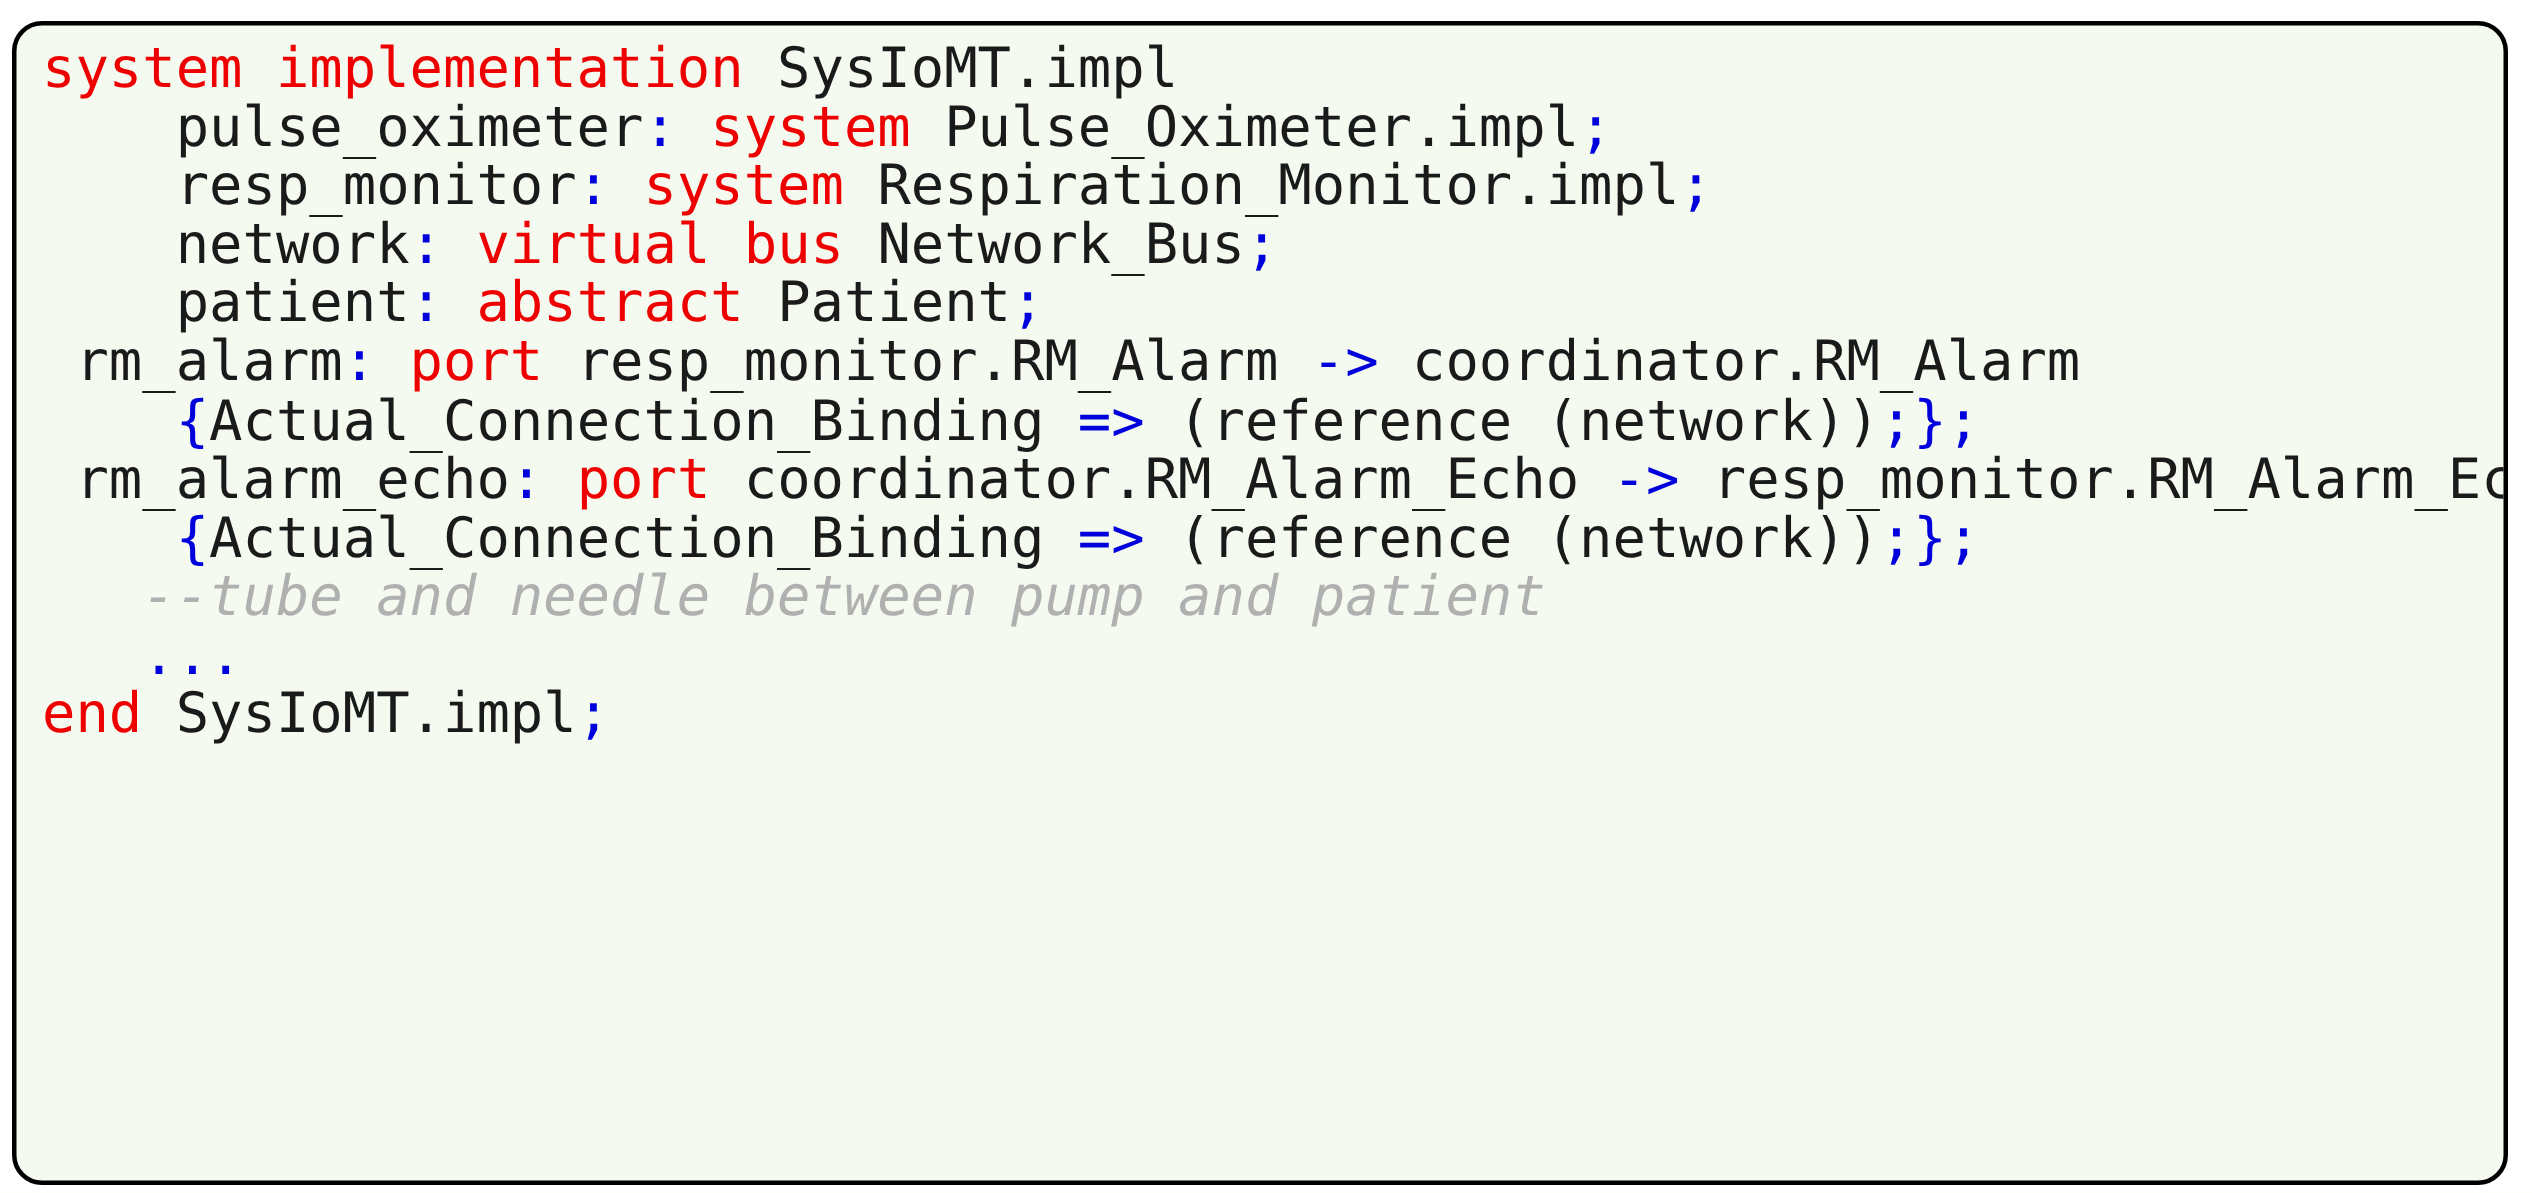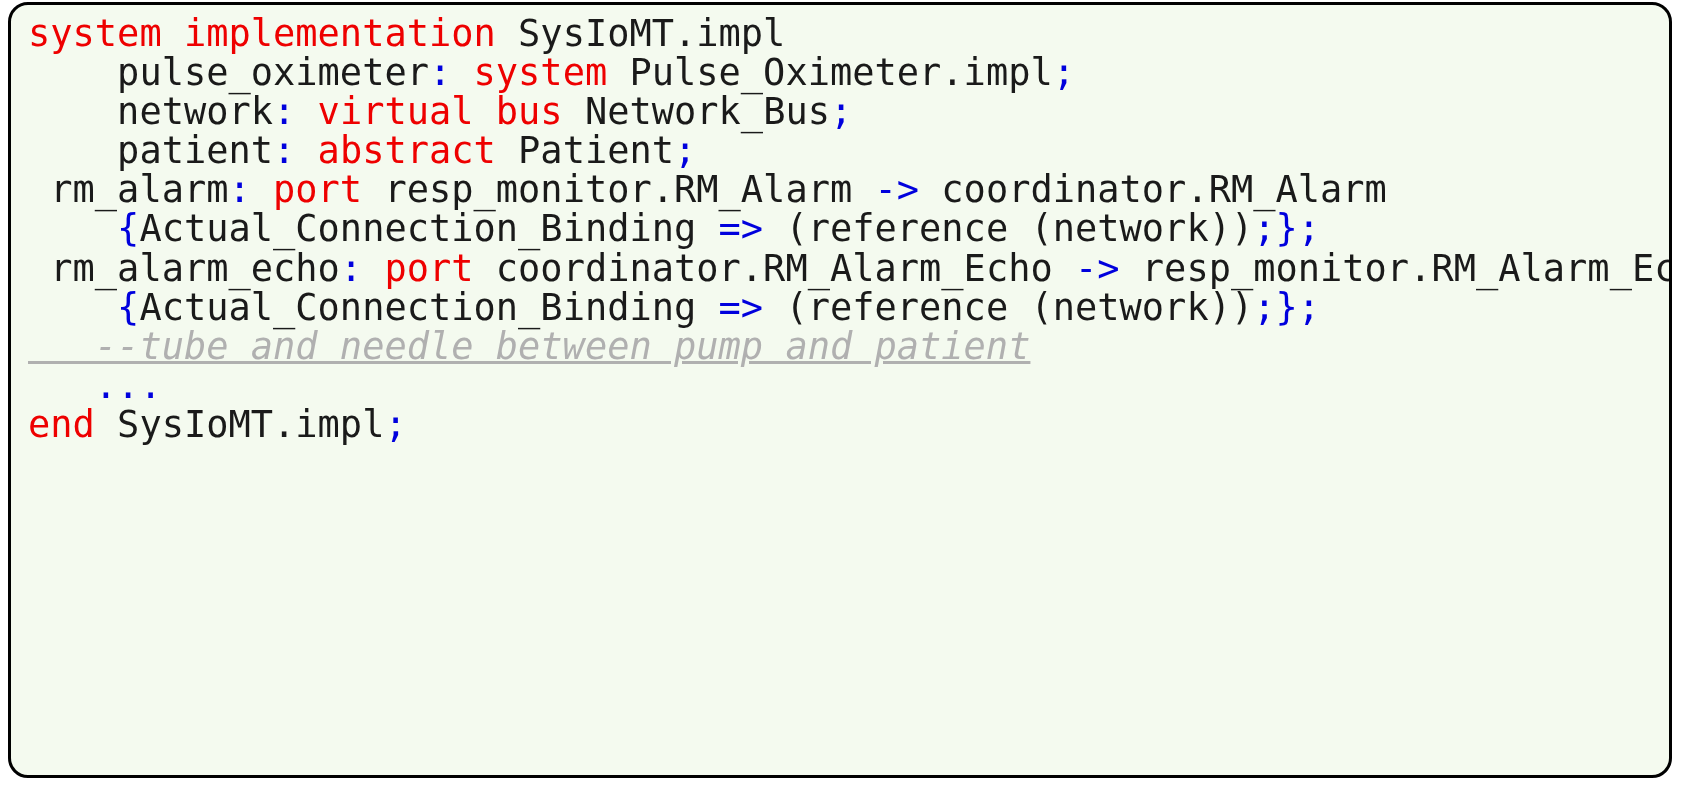--- a/index.html
+++ b/index.html
@@ -10,21 +10,21 @@
   body {
     width: 1688px;
     height: 795px;
     overflow: hidden;
     font-family: "DejaVu Sans Mono", "Liberation Mono", monospace;
   }
 
   #code-frame {
     position: absolute;
     left: 8px;
-    top: 2px;
+    top: 14px;
     width: 1664px;
     height: 776px;
     box-sizing: border-box;
     background: #f4faef;
     border: 3px solid #000000;
     border-radius: 20px;
     overflow: hidden;
   }
 
   #code-listing {
@@ -44,29 +44,30 @@
     color: #1a1a1a;
     letter-spacing: 0px;
     padding-left: 17px;
     overflow: visible;
   }
 
   .tok { white-space: pre; }
   .kw      { color: #ee0000; }
   .punct   { color: #0000dd; }
   .plain   { color: #1a1a1a; }
-  .comment { color: #b0b0b0; font-style: italic; text-decoration: underline; }
+  .comment { color: #b0b0b0; font-style: italic; }
 </style>
 </head>
 <body>
 
 <div id="code-frame">
   <div id="code-listing">
       <div class="code-line"><span class="tok kw">system implementation </span><span class="tok plain">SysIoMT.impl</span></div>
       <div class="code-line"><span class="tok plain">    pulse_oximeter</span><span class="tok punct">:</span><span class="tok kw"> system </span><span class="tok plain">Pulse_Oximeter.impl</span><span class="tok punct">;</span></div>
+      <div class="code-line"><span class="tok plain">    resp_monitor</span><span class="tok punct">:</span><span class="tok kw"> system </span><span class="tok plain">Respiration_Monitor.impl</span><span class="tok punct">;</span></div>
       <div class="code-line"><span class="tok plain">    network</span><span class="tok punct">:</span><span class="tok kw"> virtual bus </span><span class="tok plain">Network_Bus</span><span class="tok punct">;</span></div>
       <div class="code-line"><span class="tok plain">    patient</span><span class="tok punct">:</span><span class="tok kw"> abstract </span><span class="tok plain">Patient</span><span class="tok punct">;</span></div>
       <div class="code-line"><span class="tok plain"> rm_alarm</span><span class="tok punct">:</span><span class="tok kw"> port </span><span class="tok plain">resp_monitor.RM_Alarm </span><span class="tok punct">-&gt;</span><span class="tok plain"> coordinator.RM_Alarm</span></div>
       <div class="code-line"><span class="tok plain">    </span><span class="tok punct">{</span><span class="tok plain">Actual_Connection_Binding </span><span class="tok punct">=&gt;</span><span class="tok plain"> (reference (network))</span><span class="tok punct">;};</span></div>
       <div class="code-line"><span class="tok plain"> rm_alarm_echo</span><span class="tok punct">:</span><span class="tok kw"> port </span><span class="tok plain">coordinator.RM_Alarm_Echo </span><span class="tok punct">-&gt;</span><span class="tok plain"> resp_monitor.RM_Alarm_Echo</span></div>
       <div class="code-line"><span class="tok plain">    </span><span class="tok punct">{</span><span class="tok plain">Actual_Connection_Binding </span><span class="tok punct">=&gt;</span><span class="tok plain"> (reference (network))</span><span class="tok punct">;};</span></div>
       <div class="code-line"><span class="tok comment">   --tube and needle between pump and patient</span></div>
       <div class="code-line"><span class="tok punct">   ...</span></div>
       <div class="code-line"><span class="tok kw">end</span><span class="tok plain"> SysIoMT.impl</span><span class="tok punct">;</span></div>
     </div>

